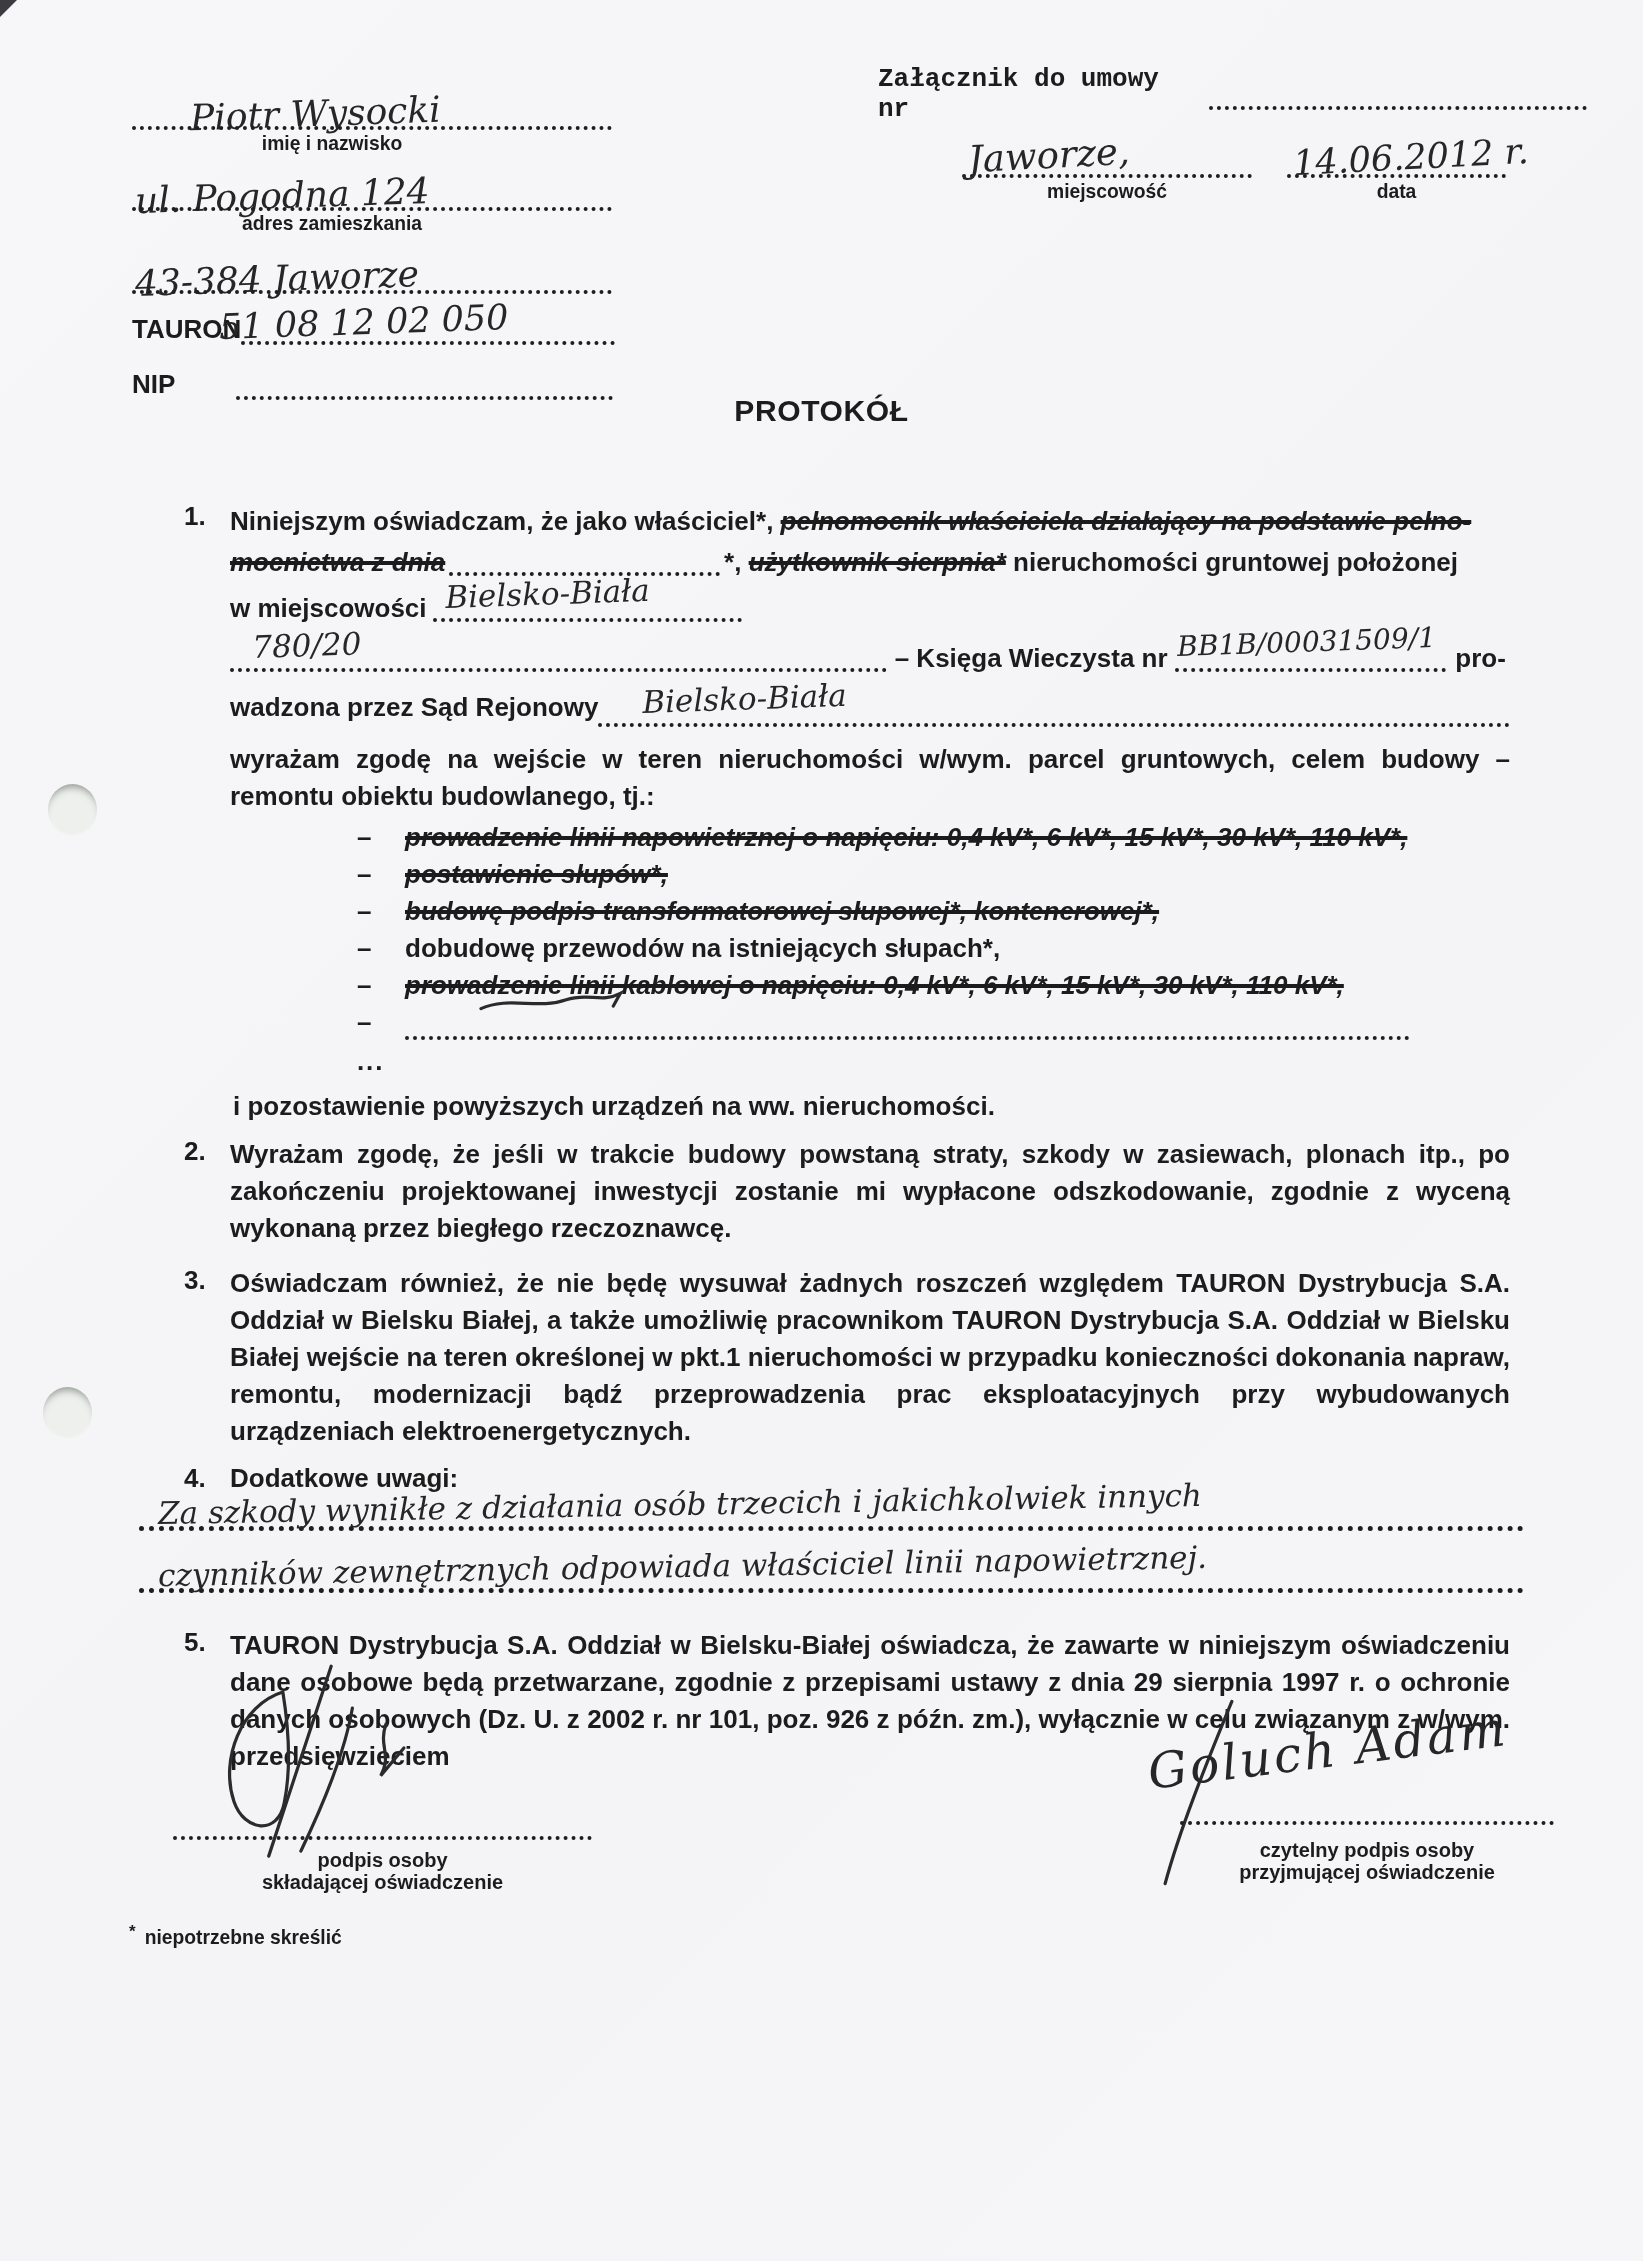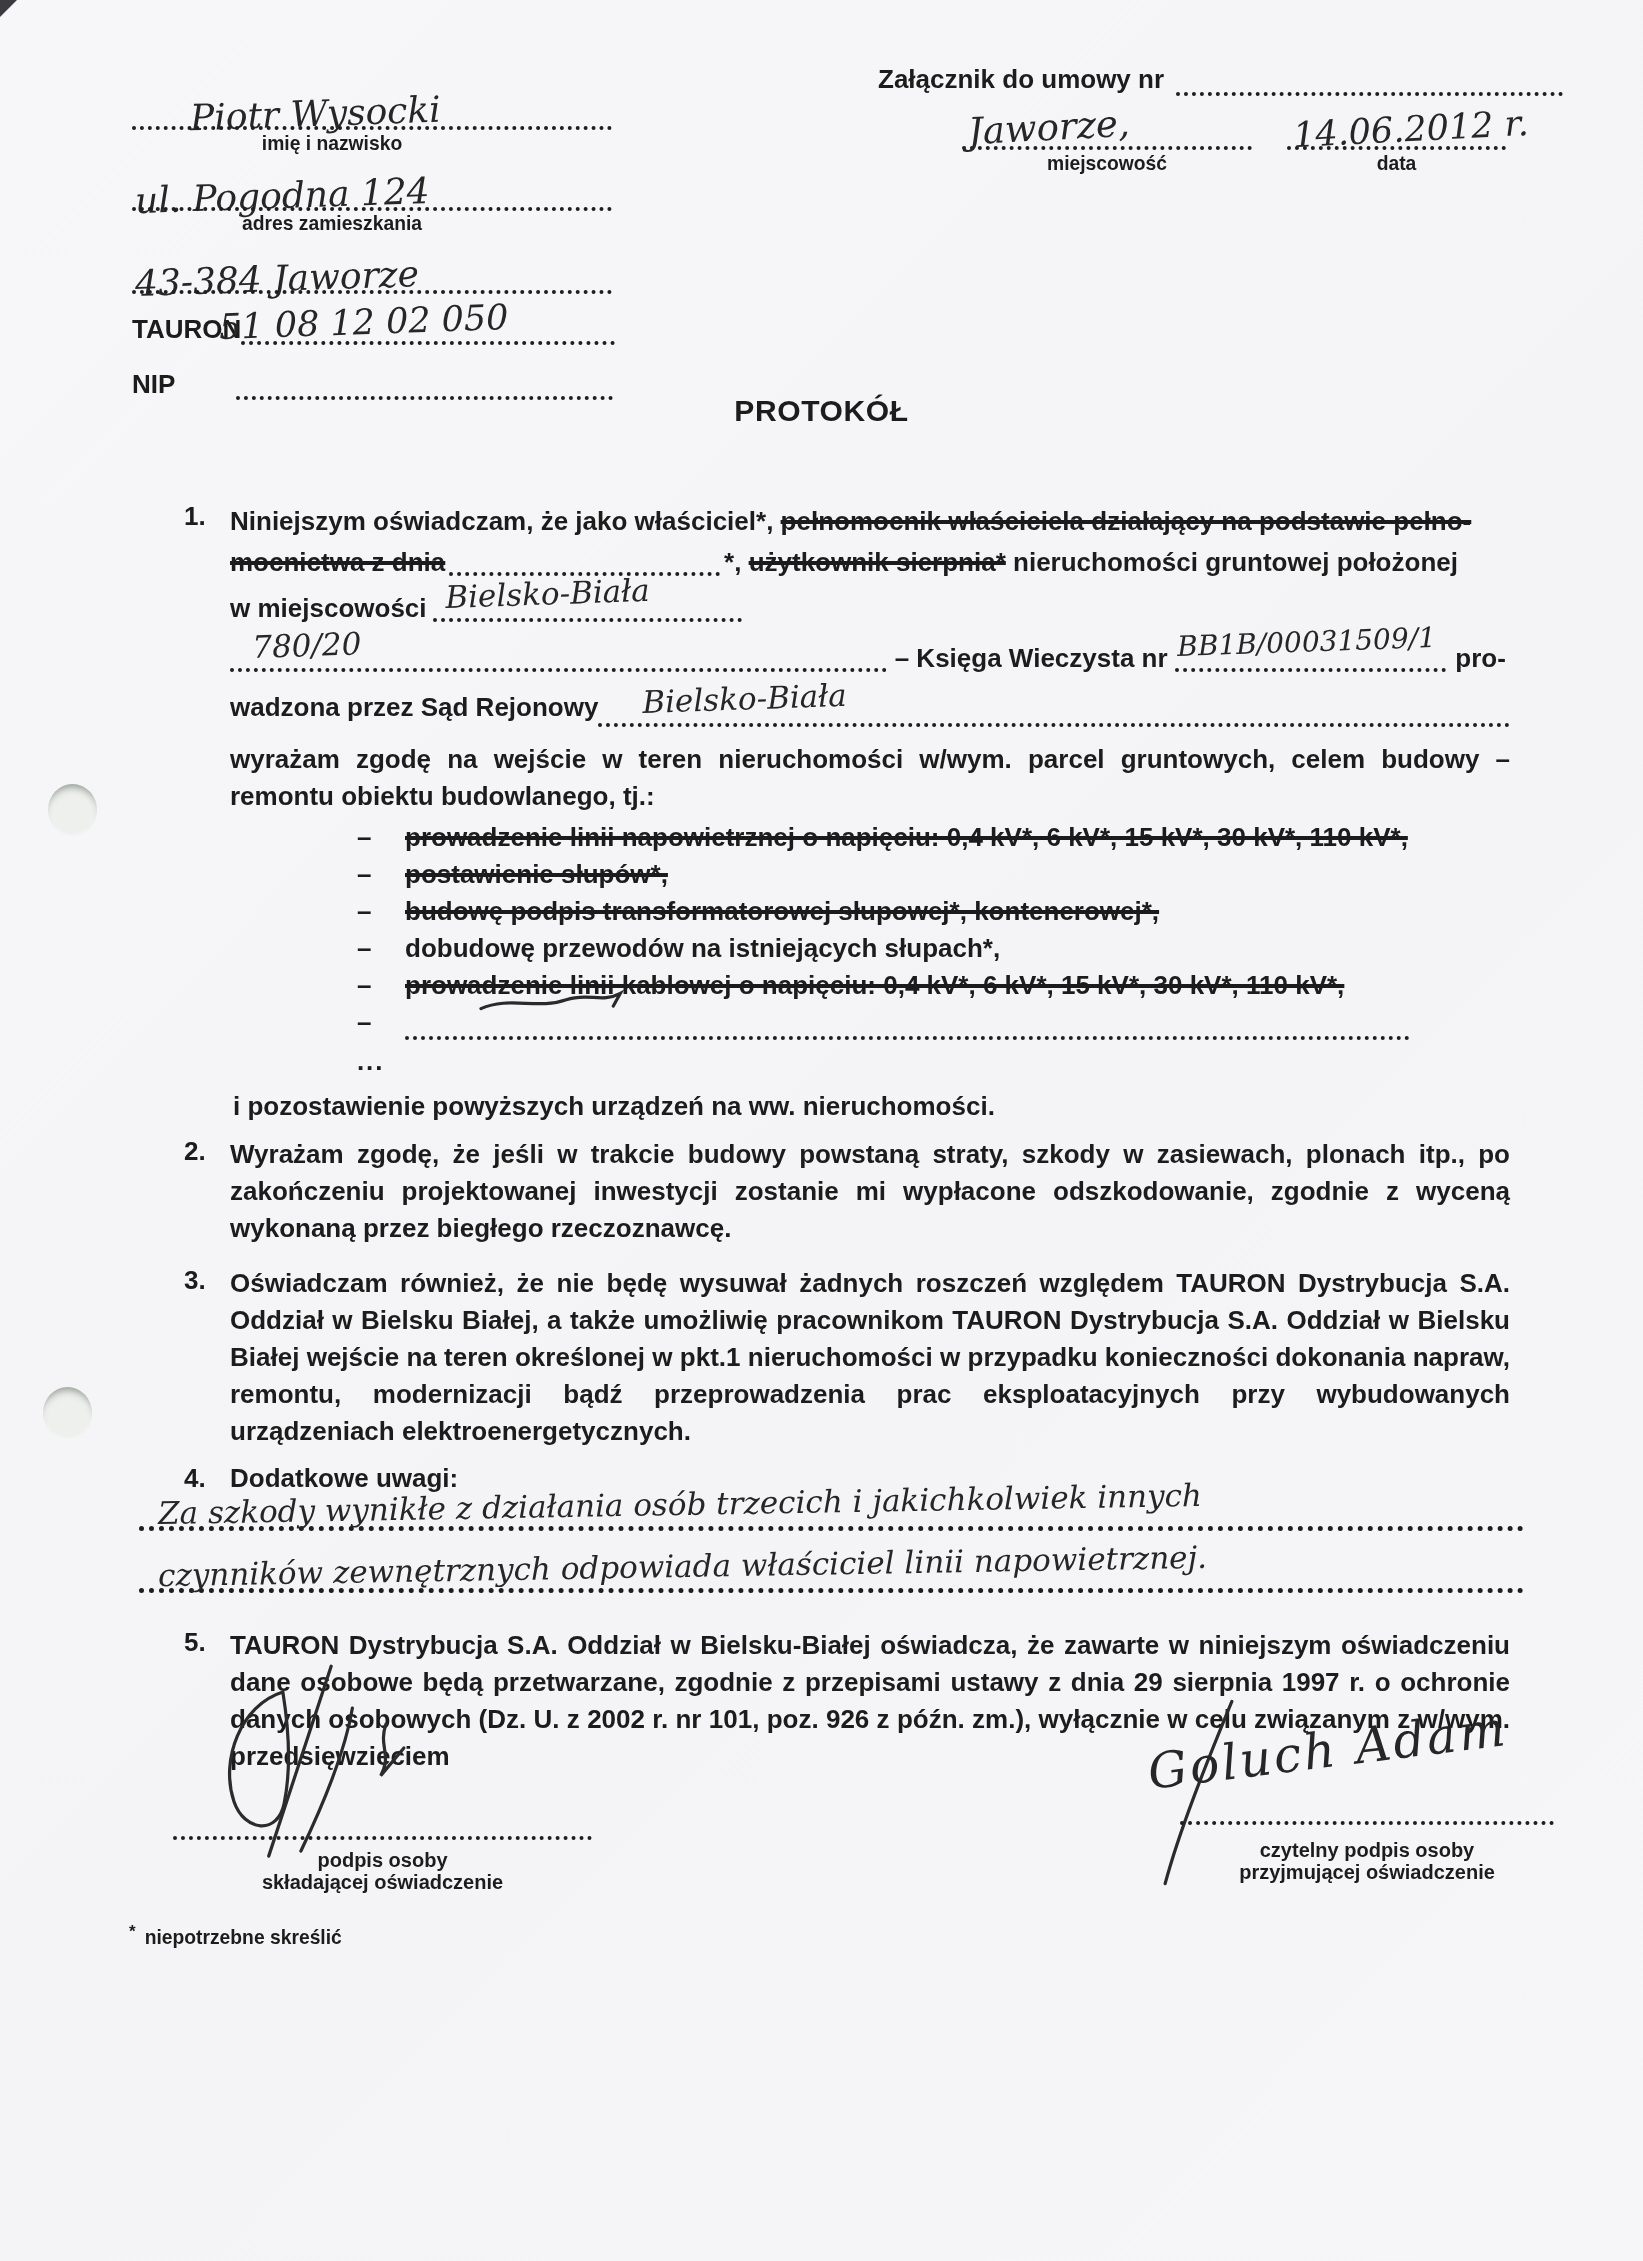--- a/index.html
+++ b/index.html
@@ -5,37 +5,37 @@
   html,body{margin:0;padding:0;}
   body{
     width:1643px;height:2261px;position:relative;overflow:hidden;
     background:linear-gradient(135deg,#f7f7f9 0%,#f4f4f6 55%,#f6f6f8 100%);
     font-family:"Liberation Sans",sans-serif;color:#1c1c1c;
   }
   .hw{font-family:"DejaVu Serif",serif;font-style:italic;color:#262626;font-weight:400;white-space:nowrap;}
   .dots-line{border-bottom:4.5px dotted #1e1e1e;}
   .blank{display:inline-block;position:relative;border-bottom:4.5px dotted #1e1e1e;height:28px;vertical-align:-5.2px;}
   .blank .hand{position:absolute;bottom:1.3px;left:13px;}
-  .struck{text-decoration:line-through;text-decoration-thickness:3.9px;text-decoration-color:#1b1b1b;}
+  .struck{text-decoration:line-through;text-decoration-thickness:3.9px;text-decoration-color:#1b1b1b;font-style:italic;}
 
   
   .corner-mark{position:absolute;left:0;top:0;width:0;height:0;border-left:17px solid #3c3c40;border-bottom:17px solid transparent;}
   .hole{position:absolute;width:49px;height:52px;border-radius:50%;background:#edf0ec;
         box-shadow:inset 0 7.7px 7.7px -4.5px rgba(70,80,70,.5), inset 0 -1.9px 3.9px -1.9px rgba(255,255,255,.9);}
 
   
   .hl{position:absolute;left:132px;top:76px;width:483px;font-size:26px;}
   .hl-row{position:relative;width:480px;}
   .hl-label{font-size:19.3px;font-weight:bold;text-align:center;width:400px;margin-top:2.6px;}
   .hl .hand{font-size:36px;transform:rotate(-2deg);display:inline-block;}
   .hl-pesel,.hl-nip{display:flex;align-items:flex-end;font-weight:bold;}
 
   
   .hr{position:absolute;left:878px;top:64px;width:709px;font-size:26px;font-weight:bold;}
-  .hr-line1{display:flex;align-items:flex-start;}
+  .hr-line1{display:flex;align-items:center;font-family:Liberation Mono, monospace;}
   .hr-row2{display:flex;margin-left:84px;margin-top:9px;gap:35px;}
   .field{position:relative;padding-top:41px;}
   .field .dots-line{height:0;}
   .field-label{font-size:19.3px;text-align:center;margin-top:2.6px;}
   .field .hand{position:absolute;bottom:26px;left:6.4px;}
 
   
   .title-wrap{position:absolute;left:0;top:394px;width:1643px;text-align:center;}
   .doc-title{font-size:30px;font-weight:bold;letter-spacing:0.6px;}
   .doc-subtitle{font-size:26.4px;font-weight:bold;margin-top:7.7px;}

